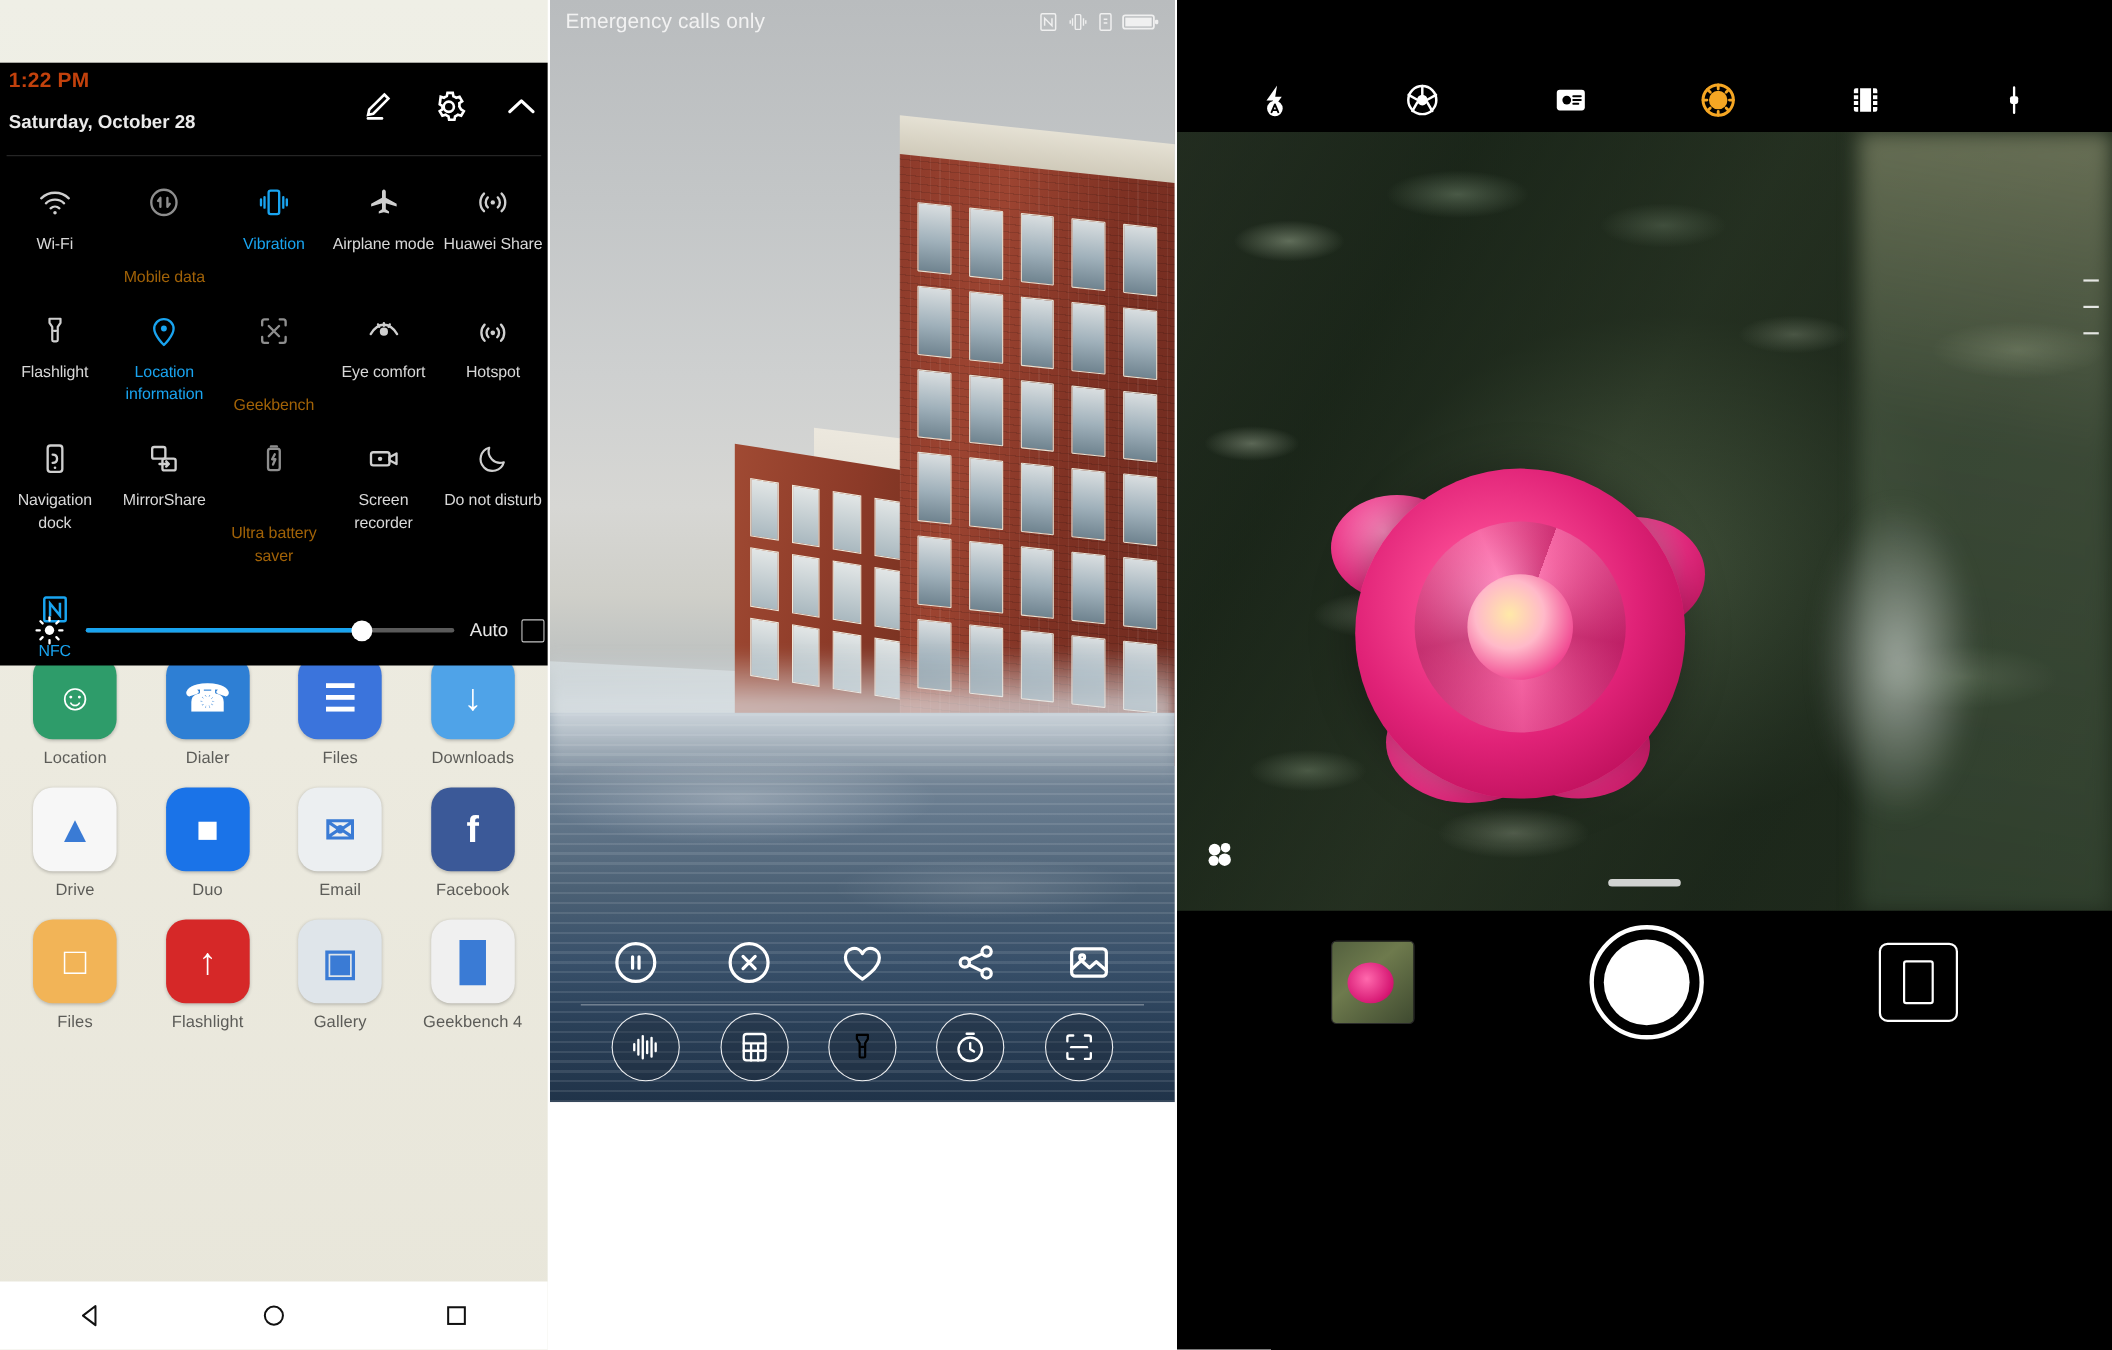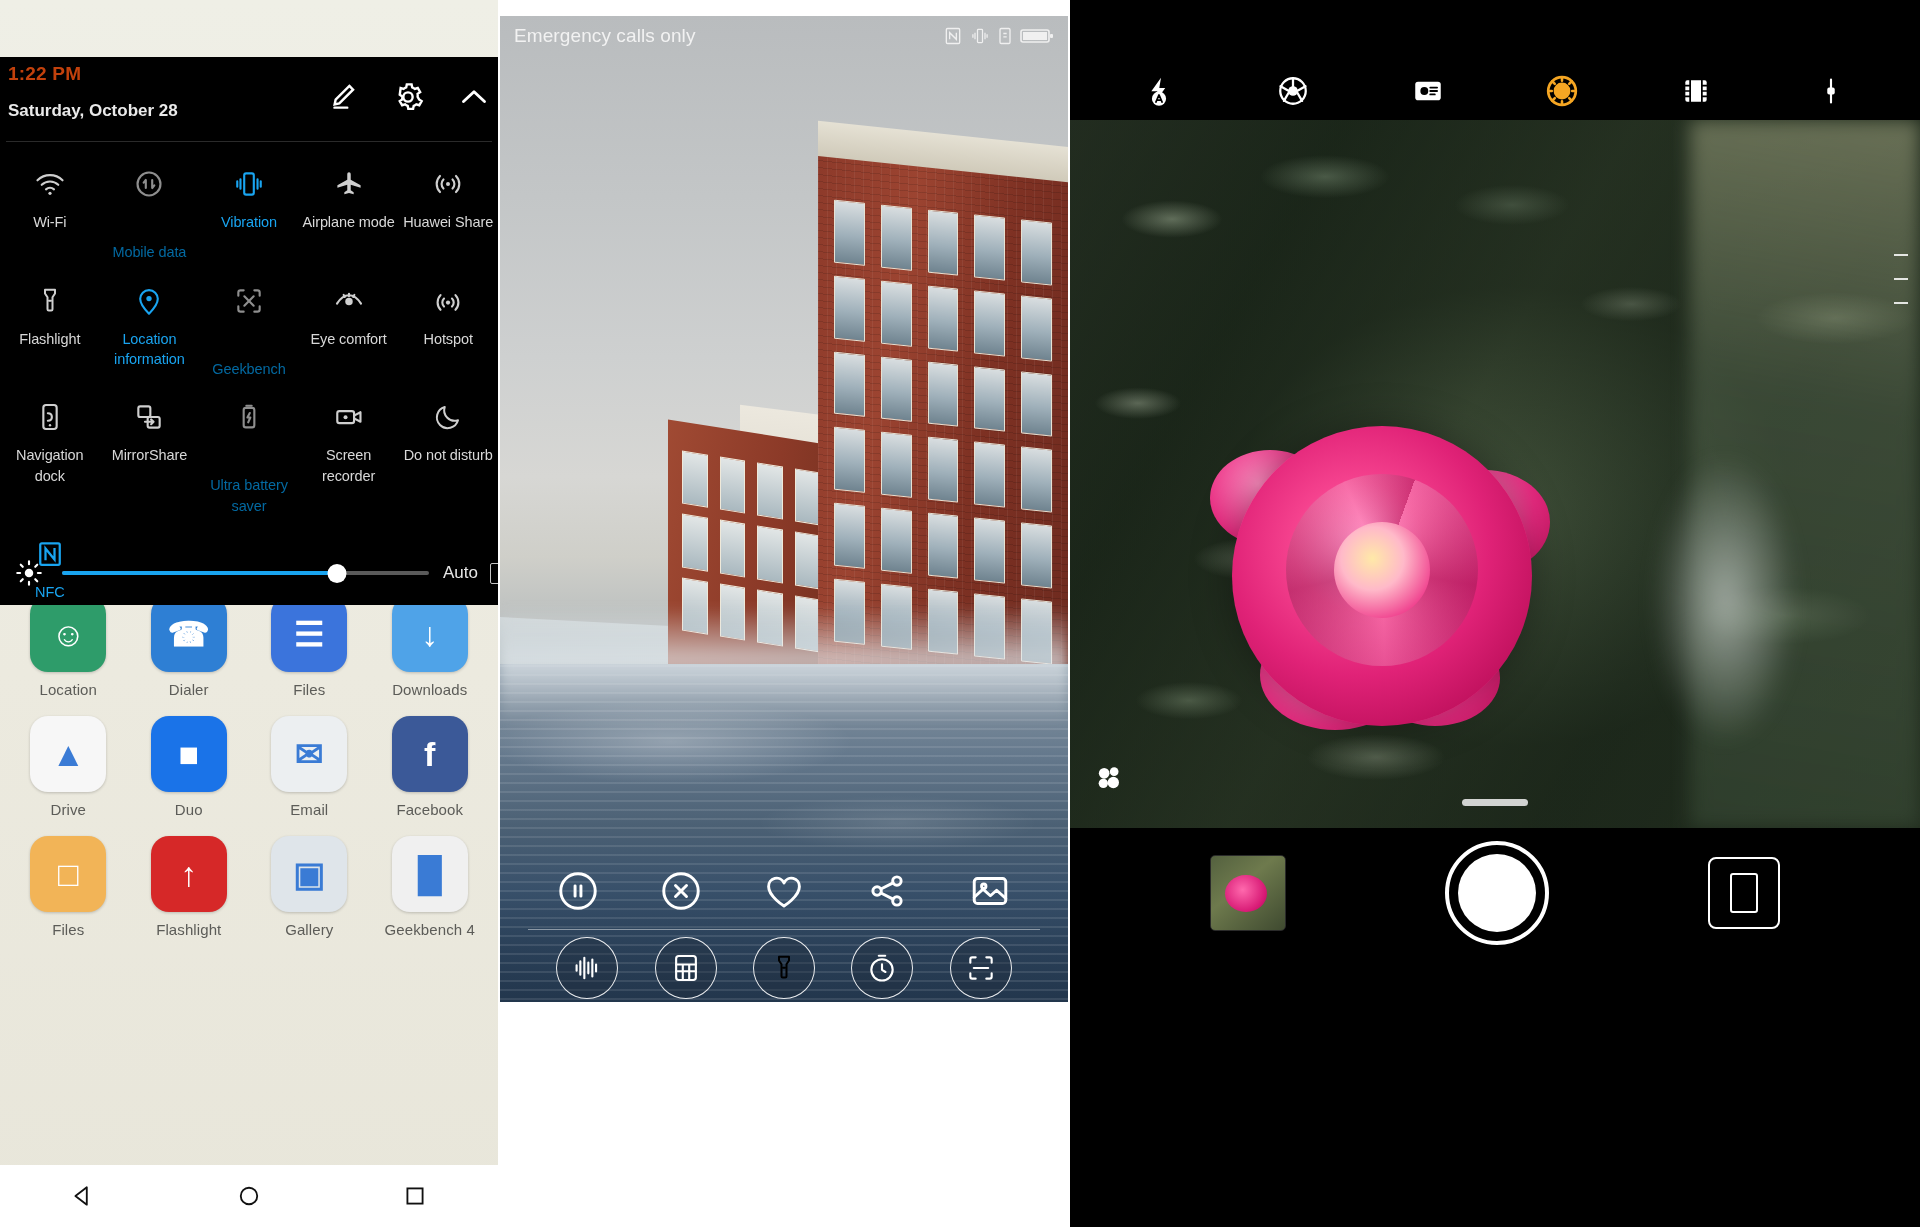--- a/index.html
+++ b/index.html
@@ -61,26 +61,26 @@
     padding: 6px 2px 10px 2px; min-height: 98px;
   }
   .qs-ico { height: 44px; display: flex; align-items: center; justify-content: center; }
   .qs-lbl {
     margin-top: 6px; font-size: 14.5px; line-height: 1.42; text-align: center;
     color: #d8d8d8; letter-spacing: -.1px;
   }
   .qs-cell.on .qs-lbl { color: #19a4f0; }
   .qs-cell.off .qs-ico svg { stroke: #cfcfcf; color: #cfcfcf; }
   .qs-cell.on .qs-ico svg { stroke: #19a4f0; color: #19a4f0; }
-  .qs-cell.dim .qs-lbl { color: #0369a1; margin-top: 36px; }
+  .qs-cell.dim .qs-lbl { color: #a16207; margin-top: 36px; }
   .qs-cell.dim .qs-ico svg { stroke: #8e8e8e; color: #8e8e8e; }
 
   .bright-row {
     position: absolute; left: 0; bottom: 4px; width: 523px;
-    display: flex; align-items: center; padding: 0 12px; height: 56px;
+    display: flex; align-items: center; padding: 0 28px; height: 56px;
   }
   .sun-ico { width: 34px; display: flex; justify-content: center; }
   .slider-wrap { flex: 1; position: relative; height: 28px; margin: 0 14px 0 16px; }
   .slider-track {
     position: absolute; top: 12px; left: 0; right: 0; height: 4px;
     background: #5a5a5a; border-radius: 2px;
   }
   .slider-fill {
     position: absolute; top: 12px; left: 0; height: 4px;
     background: #19a4f0; border-radius: 2px;
@@ -89,21 +89,21 @@
     position: absolute; top: 5px; width: 19px; height: 19px;
     background: #fff; border-radius: 50%; transform: translateX(-50%);
   }
   .auto-lbl { font-size: 17px; color: #e6e6e6; margin-right: 12px; }
   .auto-box {
     width: 21px; height: 21px; border: 1.6px solid #c4c4c4; border-radius: 2px;
   }
 
   
   .panel-lock {
-    position: absolute; left: 500px; top: 16px; width: 568px; height: 1002px;
+    position: absolute; left: 500px; top: 0; width: 568px; height: 1002px;
     overflow: hidden; background: #737373;
   }
   .sky {
     position: absolute; inset: 0;
     background: linear-gradient(#b9bcbe 0%, #c3c6c7 18%, #ced0d0 34%, #d7d7d4 46%, #cfcfc9 54%, #b7bcbd 62%, #8e9aa3 70%, #6b7b89 80%, #46576a 90%, #2c3c4f 100%);
   }
   .water {
     position: absolute; left: 0; right: 0; top: 648px; bottom: 0;
     background: linear-gradient(#9aa8b4 0%, #7e8e9d 10%, #64788c 26%, #4b6074 46%, #38506a 64%, #2a4058 80%, #203349 100%);
   }

